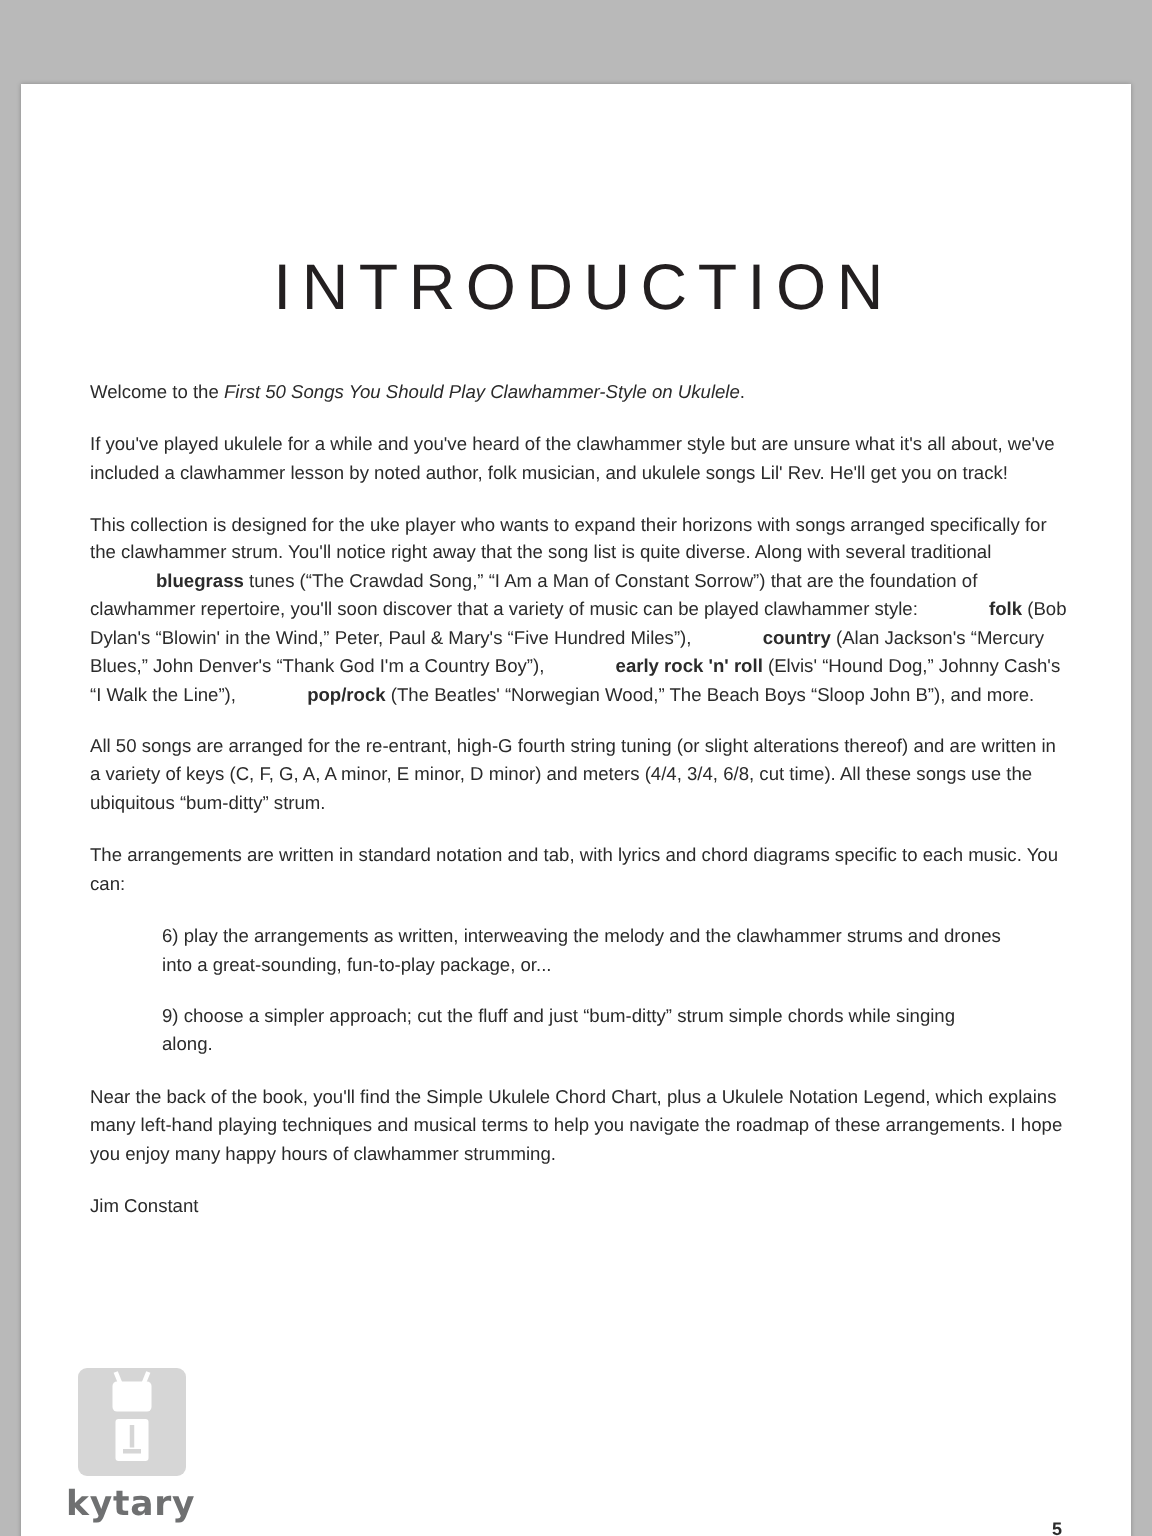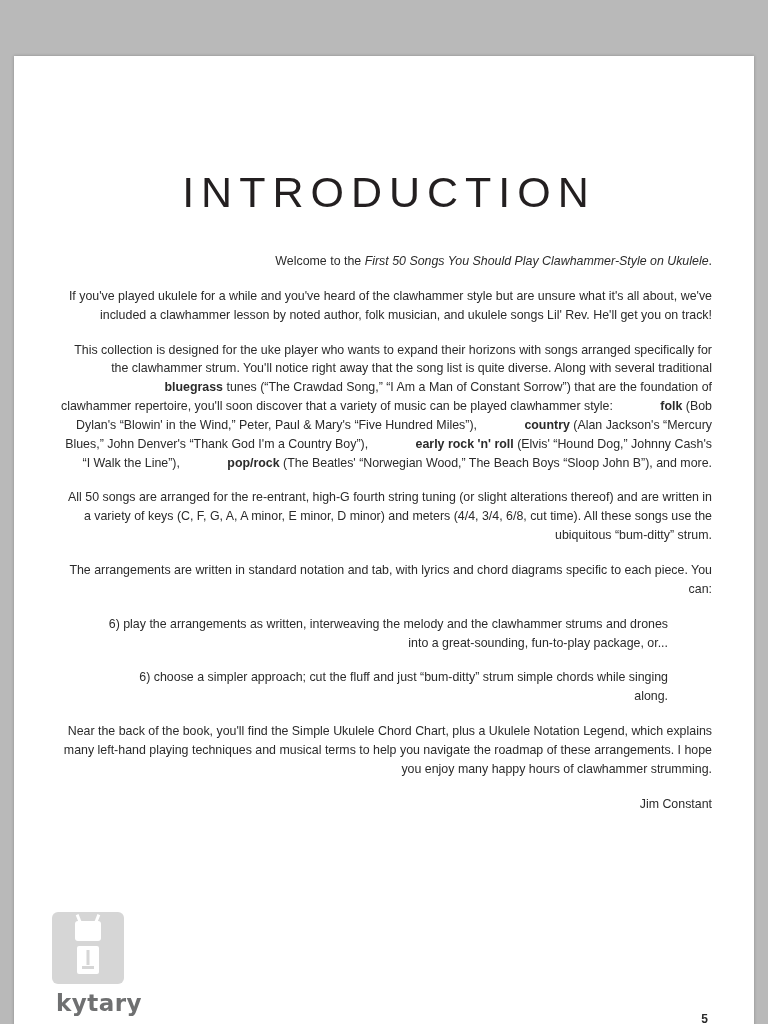--- a/index.html
+++ b/index.html
@@ -36,21 +36,20 @@
     padding-left: 10px;
   }
   .content {
     position: absolute;
     left: 46px;
     top: 196px;
     width: 652px;
     color: #2b2b2b;
     font-size: 12.4px;
     line-height: 1.52;
-    text-align: right;
   }
   .content p {
     margin: 0 0 16px 0;
   }
   .indent {
     margin-left: 48px !important;
     width: 560px;
   }
   em {
     font-style: italic;
@@ -60,21 +59,20 @@
     padding-left: 44px;
   }
   .signature {
     margin-top: 30px;
   }
   .logo {
     position: absolute;
     left: 30px;
     bottom: 48px;
     width: 110px;
-    text-align: center;
   }
   .logo-mark {
     width: 72px;
     height: 72px;
     background: #d6d6d6;
     border-radius: 6px;
     position: relative;
     margin-left: 8px;
   }
   .logo-mark .head {
@@ -154,25 +152,25 @@
   <div class="content">
 
     <p><span>Welcome to the </span><em>First 50 Songs You Should Play Clawhammer-Style on Ukulele</em><span>.</span></p>
 
     <p>If you've played ukulele for a while and you've heard of the clawhammer style but are unsure what it's all about, we've included a clawhammer lesson by noted author, folk musician, and ukulele songs Lil' Rev. He'll get you on track!</p>
 
     <p><span>This collection is designed for the uke player who wants to expand their horizons with songs arranged specifically for the clawhammer strum. You'll notice right away that the song list is quite diverse. Along with several traditional </span><strong>bluegrass</strong><span> tunes (“The Crawdad Song,” “I Am a Man of Constant Sorrow”) that are the foundation of clawhammer repertoire, you'll soon discover that a variety of music can be played clawhammer style: </span><strong>folk</strong><span> (Bob Dylan's “Blowin' in the Wind,” Peter, Paul &amp; Mary's “Five Hundred Miles”), </span><strong>country</strong><span> (Alan Jackson's “Mercury Blues,” John Denver's “Thank God I'm a Country Boy”), </span><strong>early rock 'n' roll</strong><span> (Elvis' “Hound Dog,” Johnny Cash's “I Walk the Line”), </span><strong>pop/rock</strong><span> (The Beatles' “Norwegian Wood,” The Beach Boys “Sloop John B”), and more.</span></p>
 
     <p>All 50 songs are arranged for the re-entrant, high-G fourth string tuning (or slight alterations thereof) and are written in a variety of keys (C, F, G, A, A minor, E minor, D minor) and meters (4/4, 3/4, 6/8, cut time). All these songs use the ubiquitous “bum-ditty” strum.</p>
 
-    <p>The arrangements are written in standard notation and tab, with lyrics and chord diagrams specific to each piece. You can:</p>
+    <p>The arrangements are written in standard notation and tab, with lyrics and chord diagrams specific to each music. You can:</p>
 
     <p class="indent">6) play the arrangements as written, interweaving the melody and the clawhammer strums and drones into a great-sounding, fun-to-play package, or...</p>
 
-    <p class="indent">6) choose a simpler approach; cut the fluff and just “bum-ditty” strum simple chords while singing along.</p>
+    <p class="indent">9) choose a simpler approach; cut the fluff and just “bum-ditty” strum simple chords while singing along.</p>
 
     <p>Near the back of the book, you'll find the Simple Ukulele Chord Chart, plus a Ukulele Notation Legend, which explains many left-hand playing techniques and musical terms to help you navigate the roadmap of these arrangements. I hope you enjoy many happy hours of clawhammer strumming.</p>
 
     <p class="signature">Jim Constant</p>
 
   </div>
 
   <div class="logo">
     <div class="logo-mark">
       <div class="head"></div>

